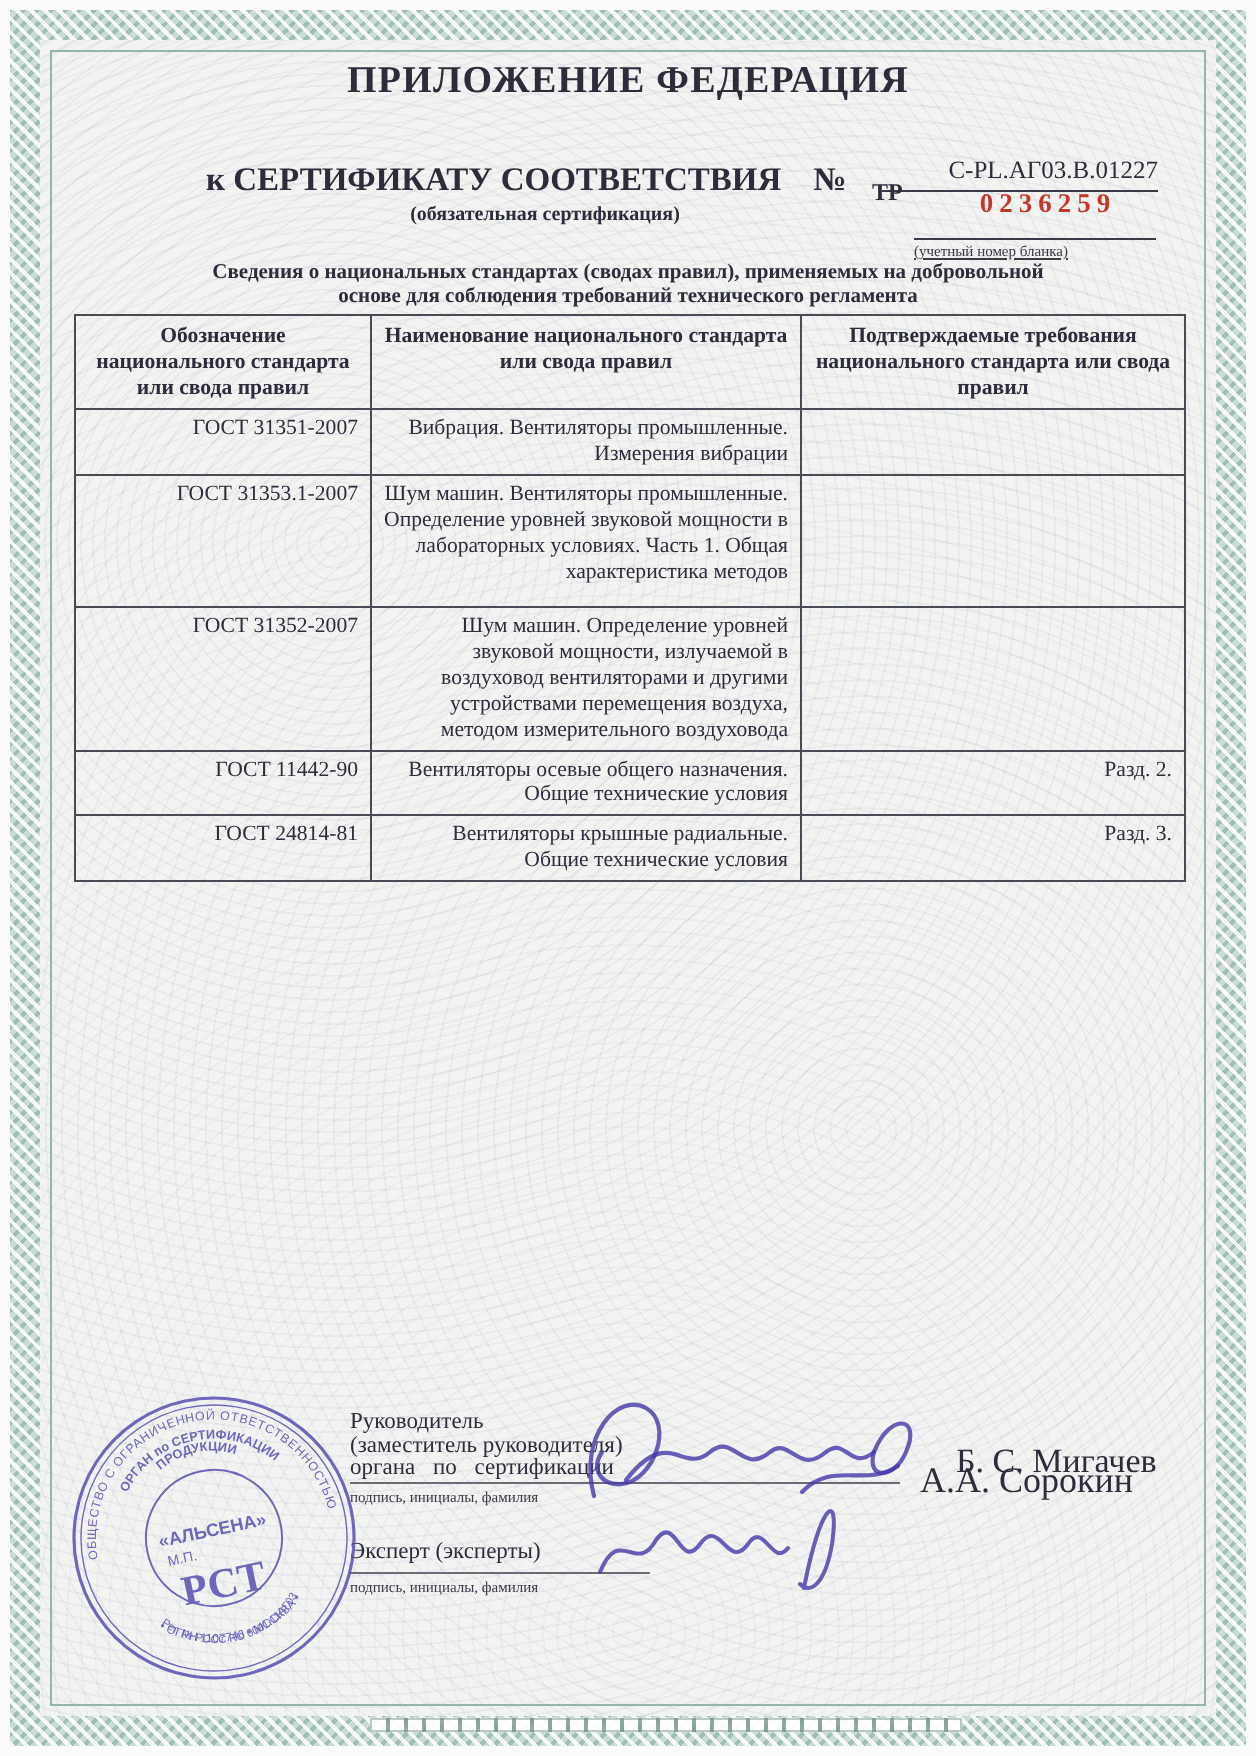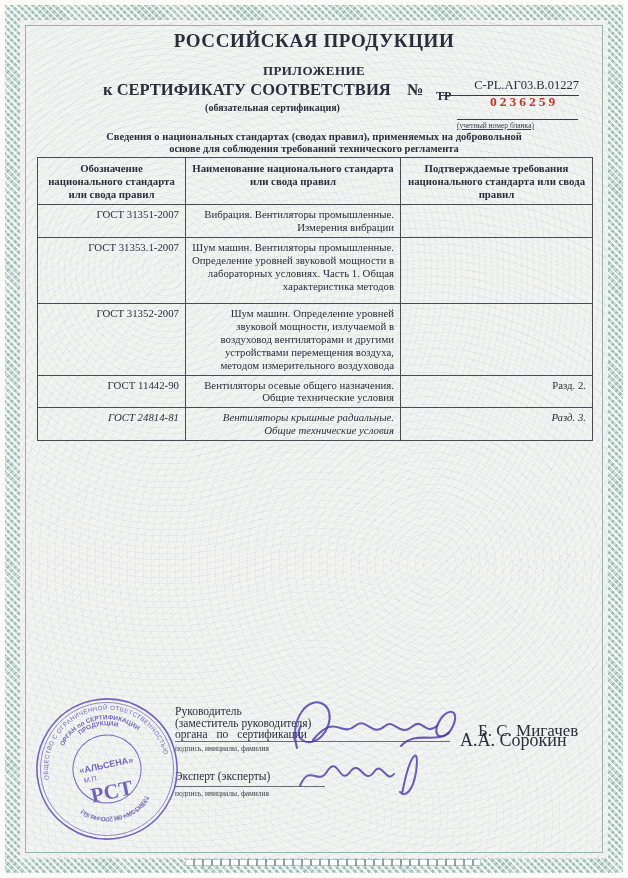--- a/index.html
+++ b/index.html
@@ -51,21 +51,21 @@
               border-collapse:collapse; table-layout:fixed;
               font-size:10.8px; line-height:1.2; }
   table.std th, table.std td { border:1px solid #4a4a55; vertical-align:top;
               padding:3px 6px; text-align:right; }
   table.std th { text-align:center; font-weight:bold; padding-top:4px; }
   table.std tr:nth-child(1)>* { height:40px; }
   table.std tr:nth-child(2)>* { height:30px; }
   table.std tr:nth-child(3)>* { height:66px; }
   table.std tr:nth-child(4)>* { height:67px; }
   table.std tr:nth-child(5)>* { height:29px; }
-  table.std tr:nth-child(6)>* { height:30px;font-style:italic; }
+  table.std tr:nth-child(6)>* { height:30px; }
 
   .sig-role   { left:175px; top:706px; font-size:11.5px; line-height:11.5px; }
   .sig-role .wide { word-spacing:6px; }
   .sig-line1  { left:175px; top:741px; width:275px; border-top:1px solid #6b6b78; }
   .sig-cap1   { left:175px; top:744px; font-size:7.5px; color:#3a3a46; }
   .sig-name1  { left:460px; top:730px; font-size:18px; }
   .exp-role   { left:175px; top:770px; font-size:11.5px; }
   .sig-line2  { left:175px; top:786px; width:150px; border-top:1px solid #6b6b78; }
   .sig-cap2   { left:175px; top:789px; font-size:7.5px; color:#3a3a46; }
   .sig-name2  { left:478px; top:721px; font-size:17px; }
@@ -81,22 +81,21 @@
     border:1px solid rgba(120,150,145,.5); }
 </style>
 </head>
 <body>
 
 <div class="page">
   <div class="band"></div>
   <div class="paper"></div>
   <div class="innerline"></div>
 
-  <div class="abs title ctr b">РОССИЙСКАЯ ПРОДУКЦИИ</div>
-  <div class="abs appendix ctr b">ПРИЛОЖЕНИЕ</div>
+  <div class="abs title ctr b">ПРИЛОЖЕНИЕ ФЕДЕРАЦИЯ</div>
 
   <div class="abs certline b">
     <span>к СЕРТИФИКАТУ СООТВЕТСТВИЯ</span><span class="nosign">№</span>
   </div>
   <div class="abs certnum">C-PL.АГ03.В.01227</div>
   <div class="abs mandnote ctr b">(обязательная сертификация)</div>
   <div class="abs blanknum">0236259</div>
   <div class="abs trlabel">ТР</div>
   <div class="abs trline"></div>
   <div class="abs blankcap">(учетный номер бланка)</div>

